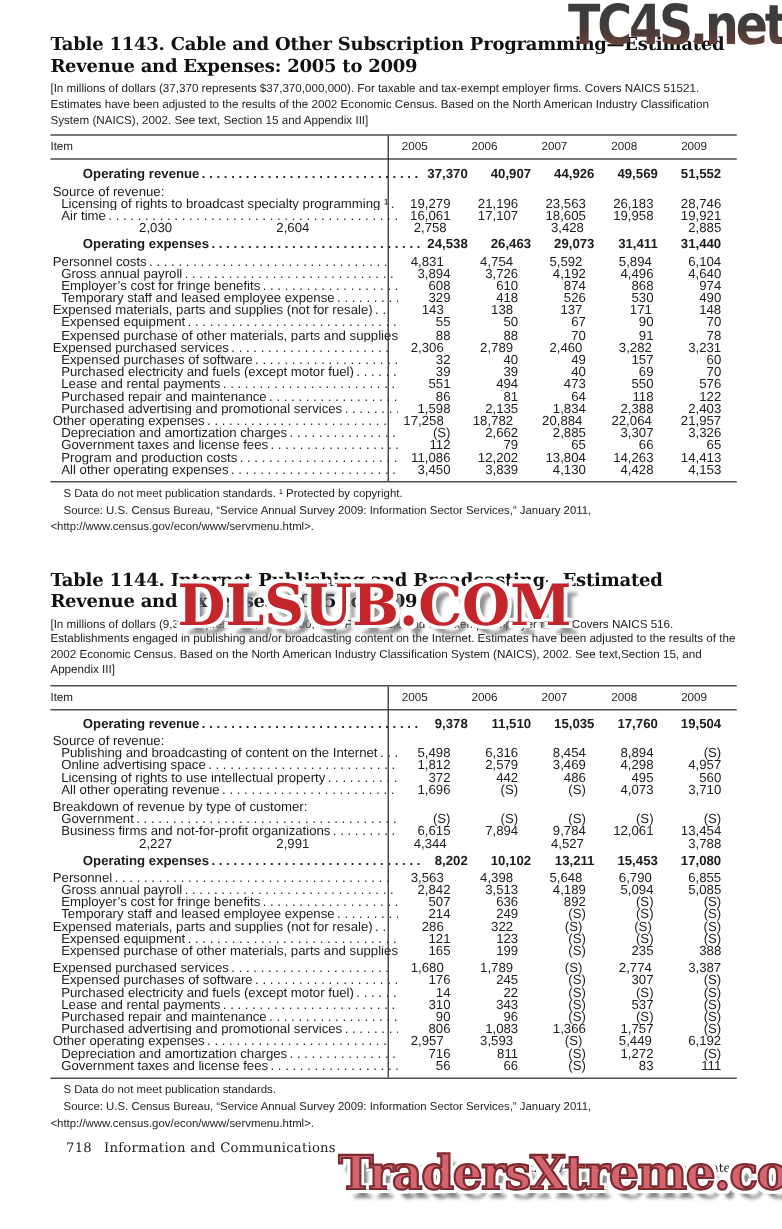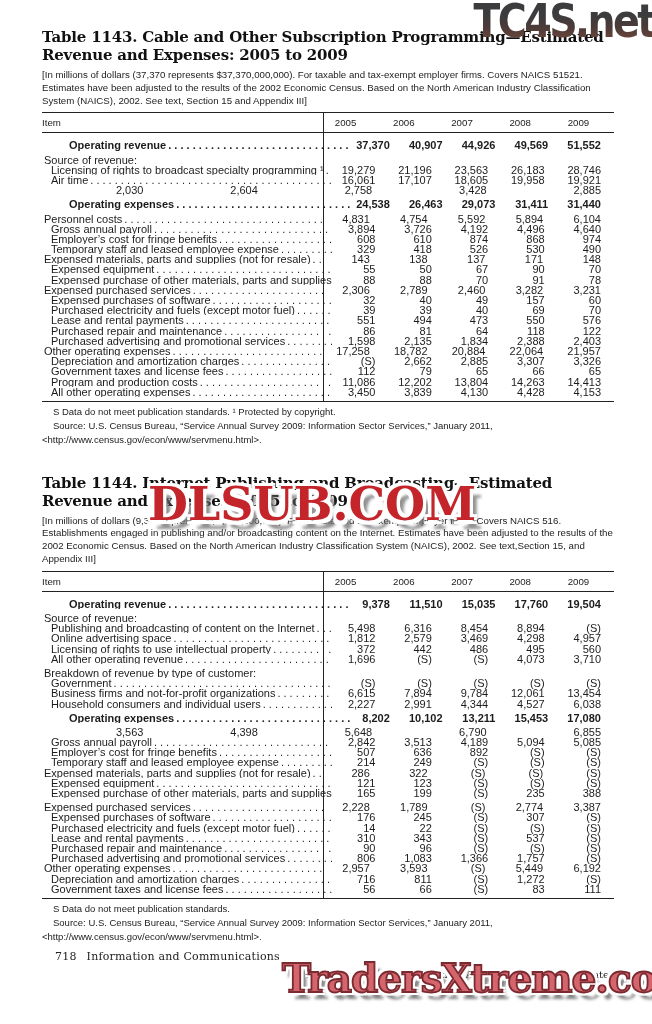--- a/index.html
+++ b/index.html
@@ -460,42 +460,42 @@
               <span class="t">Business firms and not-for-profit organizations</span>
               <span class="dots"></span>
             </div>
             <div class="val">6,615</div>
             <div class="val">7,894</div>
             <div class="val">9,784</div>
             <div class="val">12,061</div>
             <div class="val">13,454</div>
           </div>
           <div class="trow">
-            <div class="lbl ind1">
-              <span class="t">Household consumers and individual users</span>
-              <span class="dots"></span>
-            </div>
             <div class="val">2,227</div>
             <div class="val">2,991</div>
             <div class="val">4,344</div>
             <div class="val">4,527</div>
-            <div class="val">6,038</div>
+            <div class="val">3,788</div>
           </div>
           <div class="trow bold">
             <div class="lbl indb">
               <span class="t">Operating expenses</span>
               <span class="dots"></span>
             </div>
             <div class="val">8,202</div>
             <div class="val">10,102</div>
             <div class="val">13,211</div>
             <div class="val">15,453</div>
             <div class="val">17,080</div>
           </div>
           <div class="trow">
+            <div class="lbl ind0">
+              <span class="t">Personnel</span>
+              <span class="dots"></span>
+            </div>
             <div class="val">3,563</div>
             <div class="val">4,398</div>
             <div class="val">5,648</div>
             <div class="val">6,790</div>
             <div class="val">6,855</div>
           </div>
           <div class="trow">
             <div class="lbl ind1">
               <span class="t">Gross annual payroll</span>
               <span class="dots"></span>
@@ -559,21 +559,21 @@
             <div class="val">199</div>
             <div class="val">(S)</div>
             <div class="val">235</div>
             <div class="val">388</div>
           </div>
           <div class="trow gap">
             <div class="lbl ind0">
               <span class="t">Expensed purchased services</span>
               <span class="dots"></span>
             </div>
-            <div class="val">2,228</div>
+            <div class="val">1,680</div>
             <div class="val">1,789</div>
             <div class="val">(S)</div>
             <div class="val">2,774</div>
             <div class="val">3,387</div>
           </div>
           <div class="trow">
             <div class="lbl ind1">
               <span class="t">Expensed purchases of software</span>
               <span class="dots"></span>
             </div>

